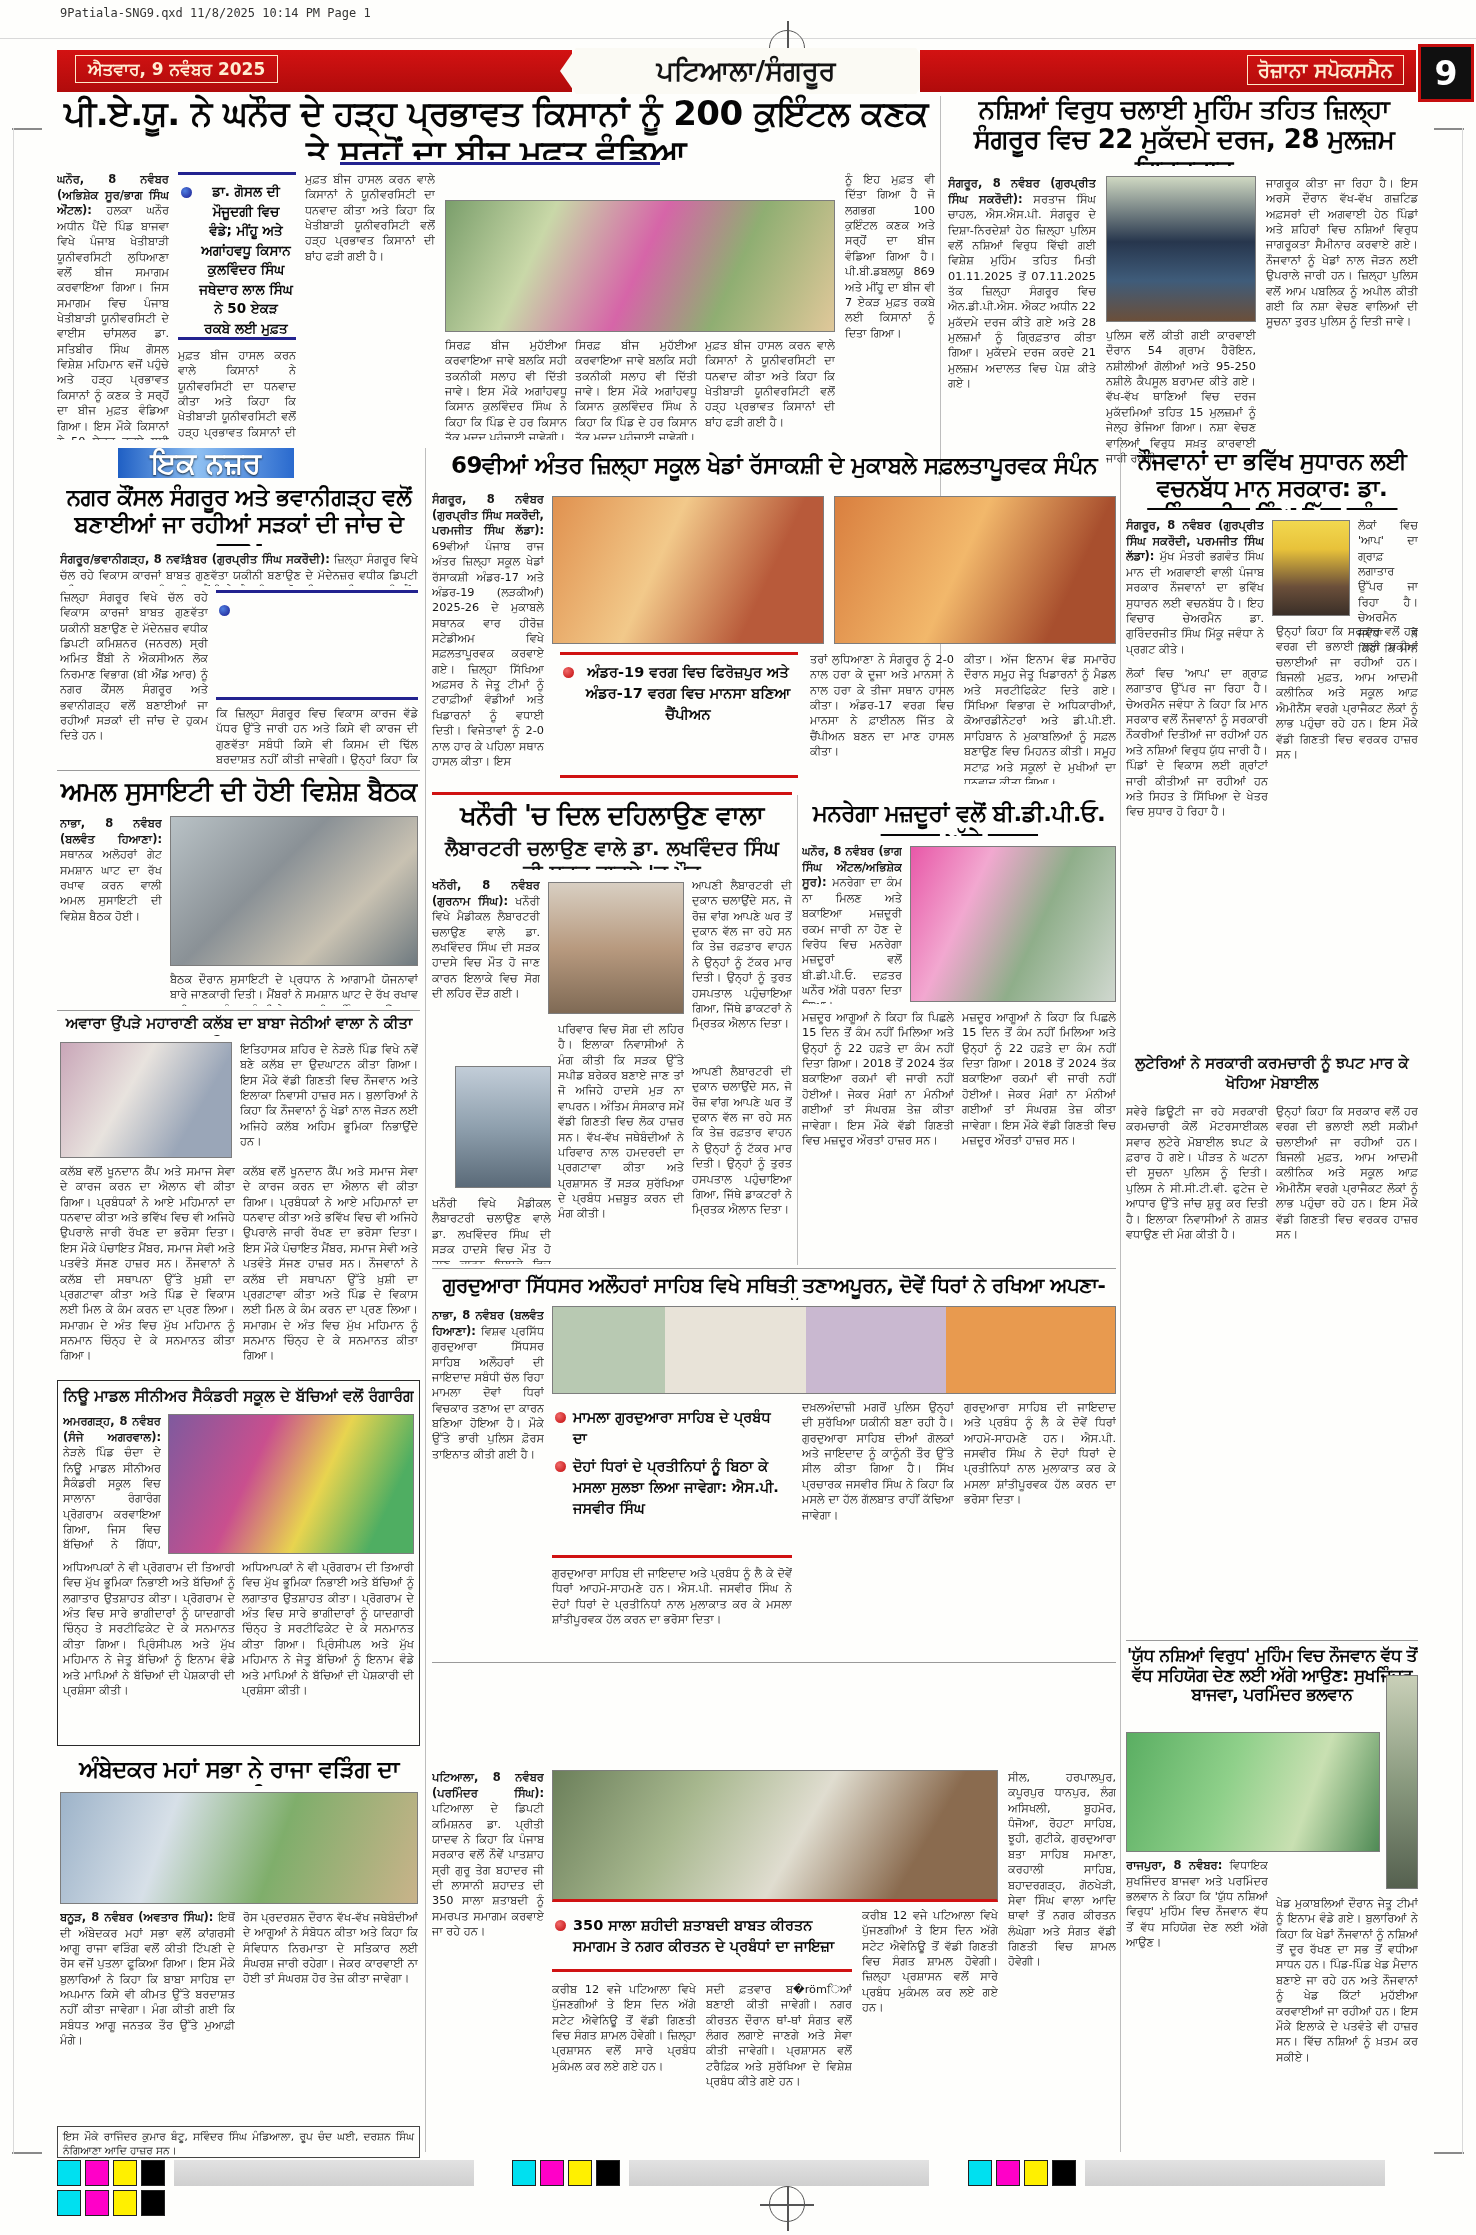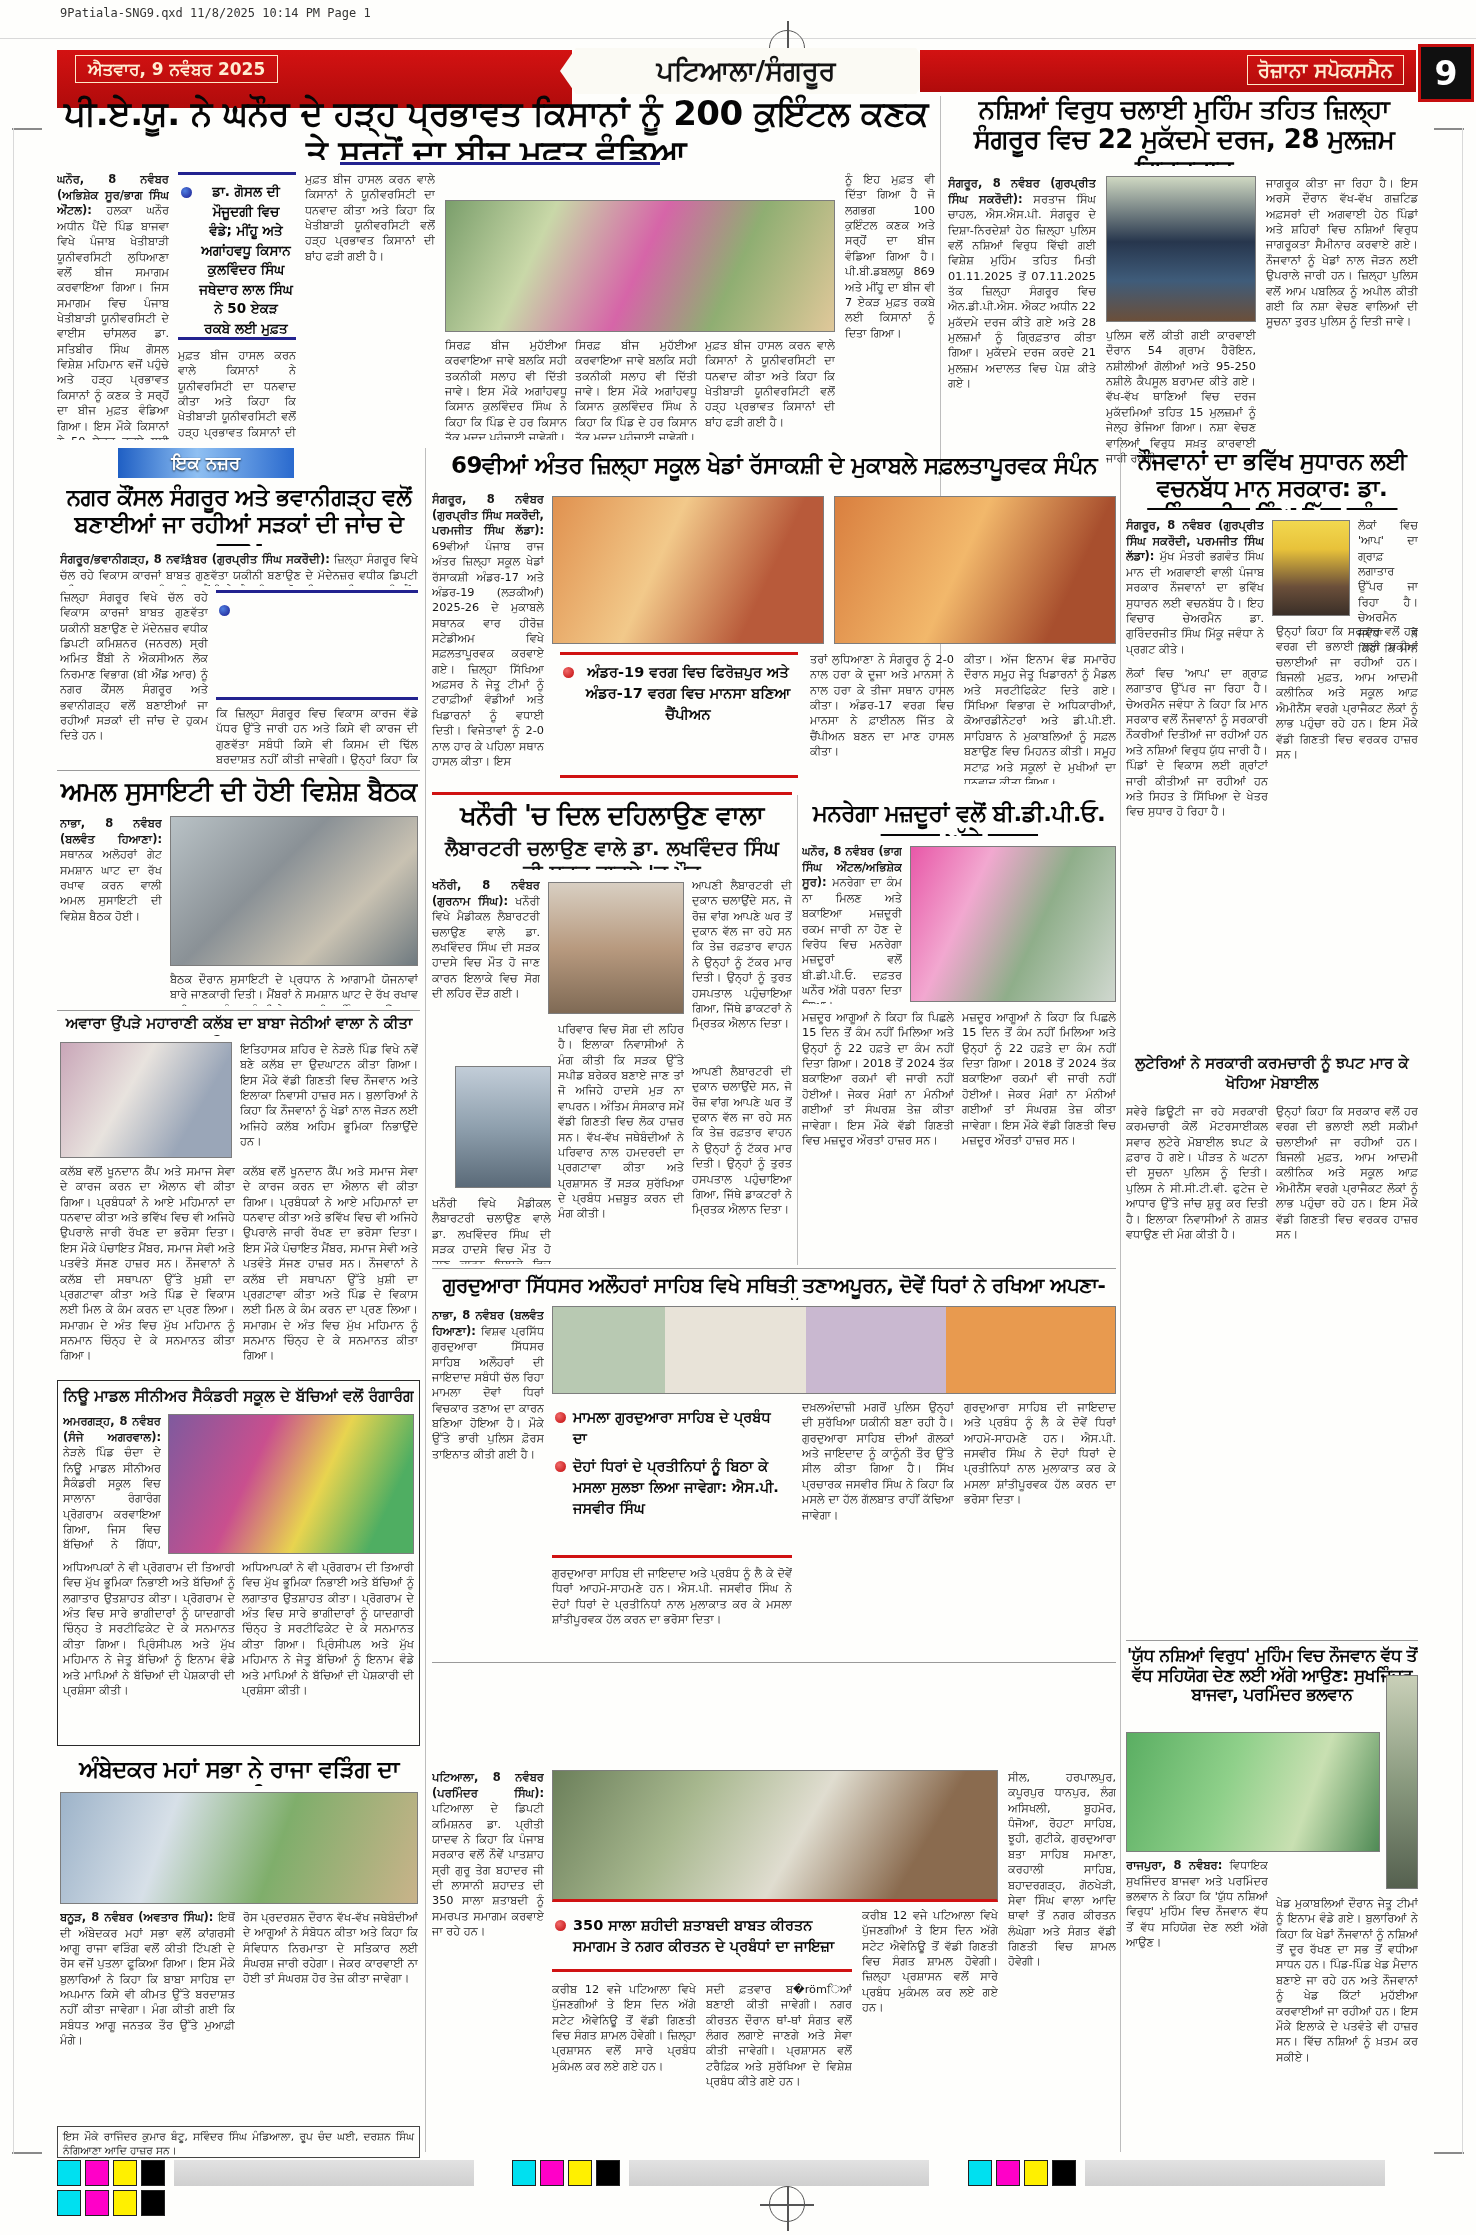--- a/index.html
+++ b/index.html
@@ -36,21 +36,21 @@
   
   .bbox{display:flex;gap:7px;align-items:flex-start;padding:7px 3px;box-sizing:border-box;overflow:hidden;}
   .bbox .txt{flex:1;font-weight:bold;text-align:center;line-height:1.45;font-size:14.5px;color:#0a0a0a;}
   .dot{min-width:11px;height:11px;border-radius:50%;margin-top:5px;}
   .blue{border-top:3px solid #23238f;border-bottom:3px solid #23238f;}
   .blue .dot{background:radial-gradient(circle at 35% 35%,#4f7fe0,#1a1a8f);}
   .red{border-top:3px solid #d01212;border-bottom:3px solid #d01212;}
   .red .dot{background:radial-gradient(circle at 35% 35%,#f06a6a,#c00808);}
   .noline-top{border-top:none;}
   .banner{background:linear-gradient(90deg,#1f5fc4,#8fc0f2 45%,#2a6ace);color:#ffffff;font-weight:bold;
-          font-size:18px;display:flex;align-items:center;justify-content:center;text-shadow:0 1px 2px #123;}
+          font-size:29px;display:flex;align-items:center;justify-content:center;text-shadow:0 1px 2px #123;}
   .vrule{background:#bdbdbd;width:1px;}
   .hrule{background:#9a9a9a;height:1px;}
   .hrule-red{background:#d01212;height:3px;}
   .boxed{border:1.5px solid #2a2a2a;box-sizing:border-box;}
   .crosshead{font-weight:bold;font-size:15px;text-align:center;line-height:1.3;overflow:hidden;}
   
   .sq{width:24px;height:26px;border:1px solid #222;box-sizing:border-box;display:inline-block;margin-right:4px;}
   .graybar{background:linear-gradient(180deg,#e2e2e2,#cfcfcf);height:26px;}
 </style>
 </head>
@@ -63,21 +63,21 @@
 
   <div class="abs reg" style="left:769px;top:30px;"></div>
   <div class="abs reg" style="left:769px;top:2186px;"></div>
   <div class="abs tick" style="left:12px;top:128px;width:30px;height:2px;"></div>
   <div class="abs tick" style="left:1434px;top:128px;width:30px;height:2px;"></div>
   <div class="abs tick" style="left:12px;top:2152px;width:30px;height:2px;"></div>
   <div class="abs tick" style="left:1434px;top:2152px;width:30px;height:2px;"></div>
   <div class="abs hairline" style="left:13px;top:128px;width:1px;height:2026px;"></div>
   <div class="abs hairline" style="left:1462px;top:128px;width:1px;height:2026px;"></div>
 
-  <div class="abs mast-red" style="left:57px;top:50px;width:515px;height:58px;">
+  <div class="abs mast-red" style="left:57px;top:50px;width:515px;height:42px;">
     <div class="abs datebox" style="left:18px;top:5px;">ਐਤਵਾਰ, 9 ਨਵੰਬਰ 2025</div>
   </div>
   <div class="abs mast-center" style="left:560px;top:48px;width:372px;height:46px;">
     <span class="mast-title">ਪਟਿਆਲਾ/ਸੰਗਰੂਰ</span>
   </div>
   <div class="abs mast-red" style="left:920px;top:50px;width:496px;height:42px;">
     <div class="abs paperbox" style="right:12px;top:5px;">ਰੋਜ਼ਾਨਾ ਸਪੋਕਸਮੈਨ</div>
   </div>
   <div class="abs pageno" style="left:1418px;top:44px;width:50px;height:52px;">9</div>
 

